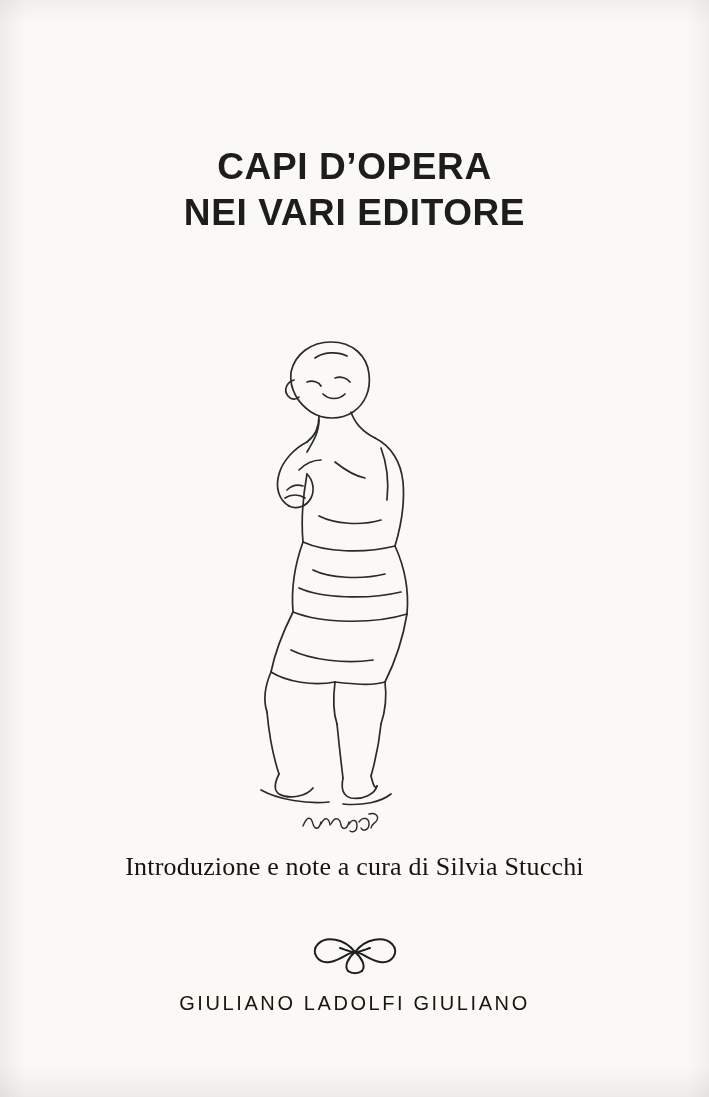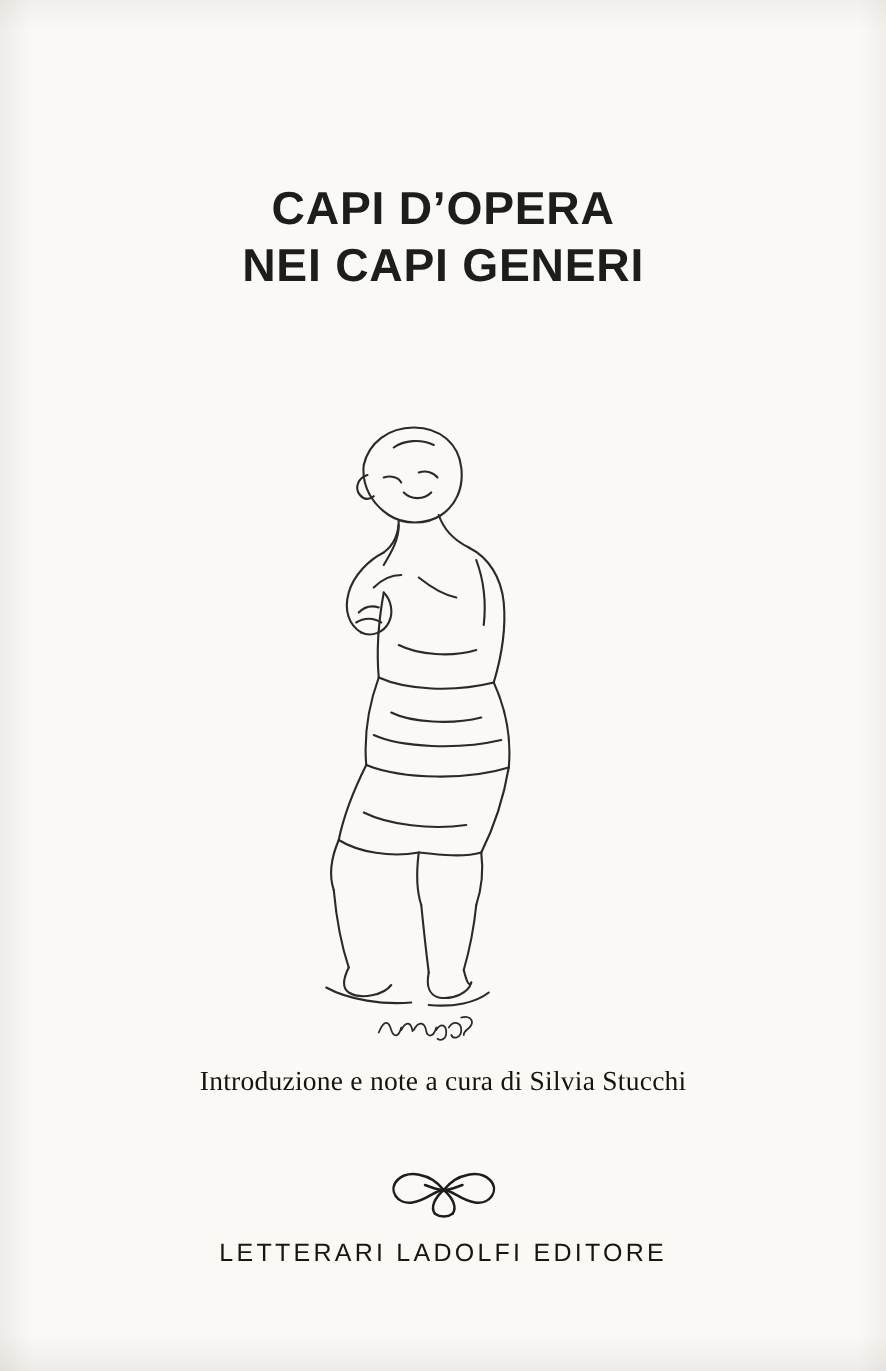--- a/index.html
+++ b/index.html
@@ -60,21 +60,21 @@
     width: 120px;
     height: 40px;
   }
   .credit {
     position: absolute;
     top: 852px;
     left: 0;
     right: 0;
     text-align: center;
     font-family: "Liberation Serif", serif;
-    font-size: 22px;
+    font-size: 26px;
     color: #15140f;
     letter-spacing: 0.2px;
   }
   .publisher-ornament {
     position: absolute;
     top: 928px;
     left: 50%;
     transform: translateX(-50%);
     width: 110px;
     height: 48px;
@@ -93,21 +93,21 @@
 </style>
 </head>
 <body>
 
 <div class="page">
 
   <div class="paper-texture"></div>
 
   <div class="title-block">
     <span class="title-line">CAPI D’OPERA</span>
-    <span class="title-line">NEI CAPI GENERI</span>
+    <span class="title-line">NEI VARI EDITORE</span>
   </div>
 
   <div class="illustration">
     <svg viewBox="0 0 320 520" width="320" height="520" xmlns="http://www.w3.org/2000/svg" fill="none" stroke="#2a2a26" stroke-width="1.7" stroke-linecap="round" stroke-linejoin="round">
 
       <path d="M96 52 C100 34 116 22 136 22 C158 22 172 36 174 54 C176 70 170 84 158 92 C146 100 128 100 116 92 C104 84 94 70 96 52 Z"></path>
       <path d="M120 38 C128 32 142 31 152 36"></path>
       <path d="M112 62 C118 60 124 62 126 66"></path>
       <path d="M140 58 C146 56 152 58 155 62"></path>
       <path d="M128 74 C134 80 144 80 150 74"></path>
@@ -178,15 +178,15 @@
       <path d="M55 24 C44 10 26 8 18 16 C10 24 18 36 30 34 C42 32 48 24 55 24 Z"></path>
       <path d="M55 24 C66 10 84 8 92 16 C100 24 92 36 80 34 C68 32 62 24 55 24 Z"></path>
       <path d="M55 24 C48 30 44 38 48 43"></path>
       <path d="M55 24 C62 30 66 38 62 43"></path>
       <path d="M48 43 C52 46 58 46 62 43"></path>
       <path d="M40 20 C46 22 50 24 55 24"></path>
       <path d="M70 20 C64 22 60 24 55 24"></path>
     </svg>
   </div>
 
-  <div class="publisher-name">LETTERARI LADOLFI EDITORE</div>
+  <div class="publisher-name">GIULIANO LADOLFI GIULIANO</div>
 
 </div>
 
 </body></html>

